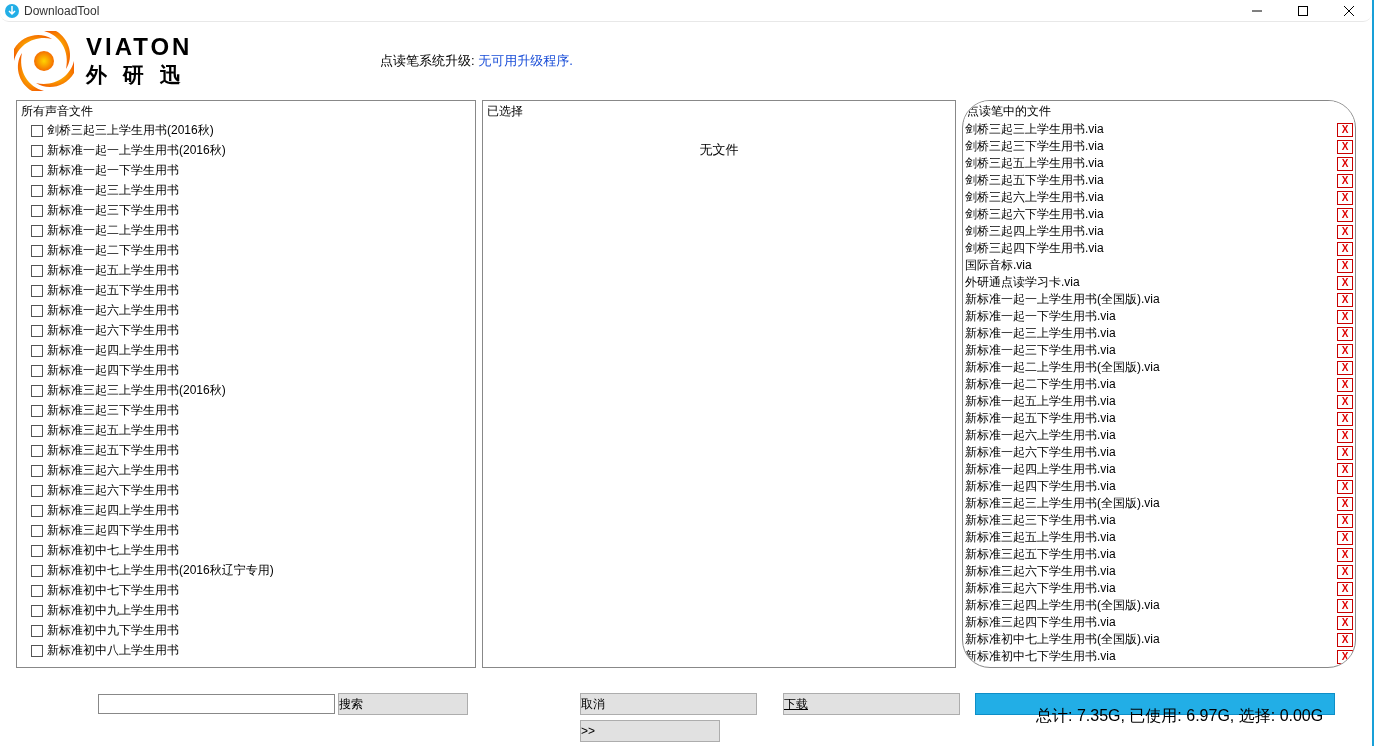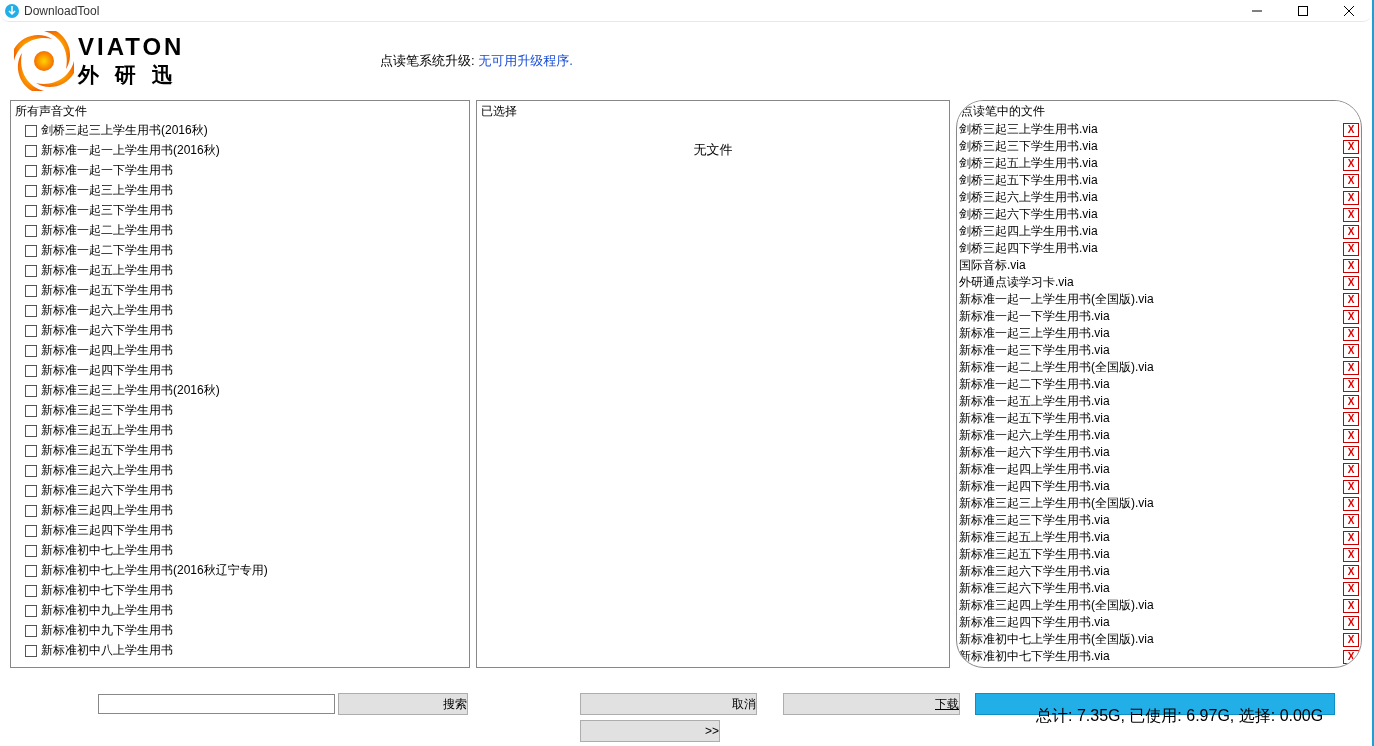--- a/index.html
+++ b/index.html
@@ -47,34 +47,34 @@
 }
 .logo-block {
   display: flex;
   align-items: center;
   padding-left: 10px;
 }
 .swirl {
   width: 68px;
   height: 68px;
 }
-.logo-text-stack { }
+.logo-text-stack { margin-left: 8px; }
 .logo-line1 { font-size: 24px; font-weight: 900; letter-spacing: 3px; font-family: Arial, sans-serif; }
 .logo-line2 { font-size: 21px; font-weight: 900; letter-spacing: 5px; font-family: "Microsoft YaHei", sans-serif; }
 .upgrade {
   position: absolute;
   left: 380px;
   top: 52px;
   font-size: 13px;
 }
 .upgrade .blue { color: #1a4ed8; }
 .panels {
   display: flex;
   height: 568px;
-  padding: 0 10px;
+  padding: 0 16px;
   gap: 6px;
 }
 .panel {
   border: 1px solid #888;
   display: flex;
   flex-direction: column;
   background: #fff;
   position: relative;
   overflow: hidden;
 }
@@ -154,21 +154,21 @@
   height: 20px;
   background: #fff;
   border: 1px solid #888;
 }
 .btn {
   position: absolute;
   height: 22px;
   background: #e1e1e1;
   border: 1px solid #adadad;
   font-size: 12px;
-  text-align: right;
+  text-align: left;
   line-height: 20px;
   cursor: pointer;
 }
 .btn-search { left: 338px; top: 7px; width: 130px; }
 .btn-cancel { left: 580px; top: 7px; width: 177px; }
 .btn-download { left: 783px; top: 7px; width: 177px; text-decoration: underline; }
 .progress {
   position: absolute;
   left: 975px;
   top: 7px;

